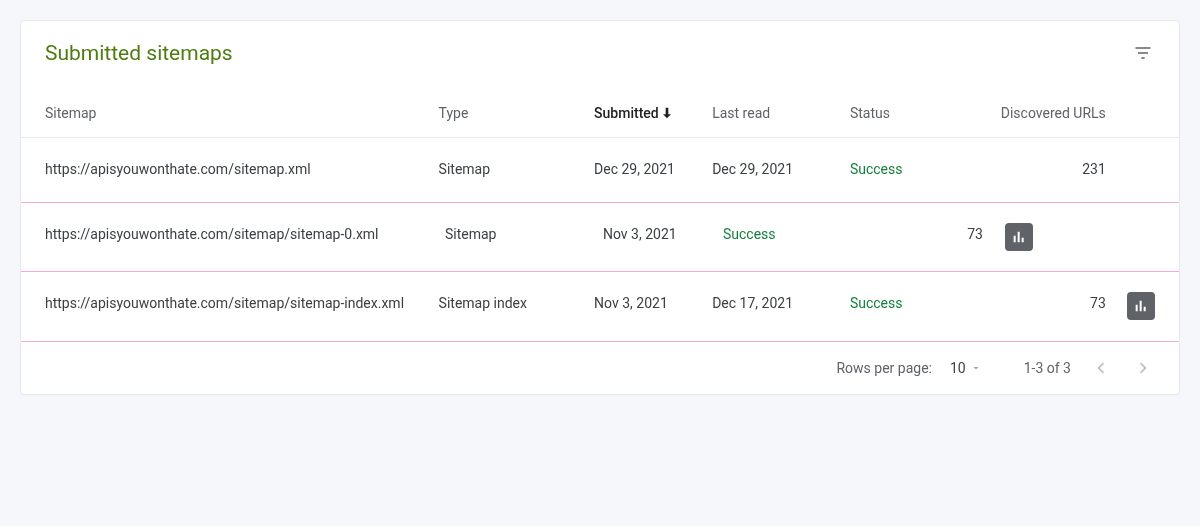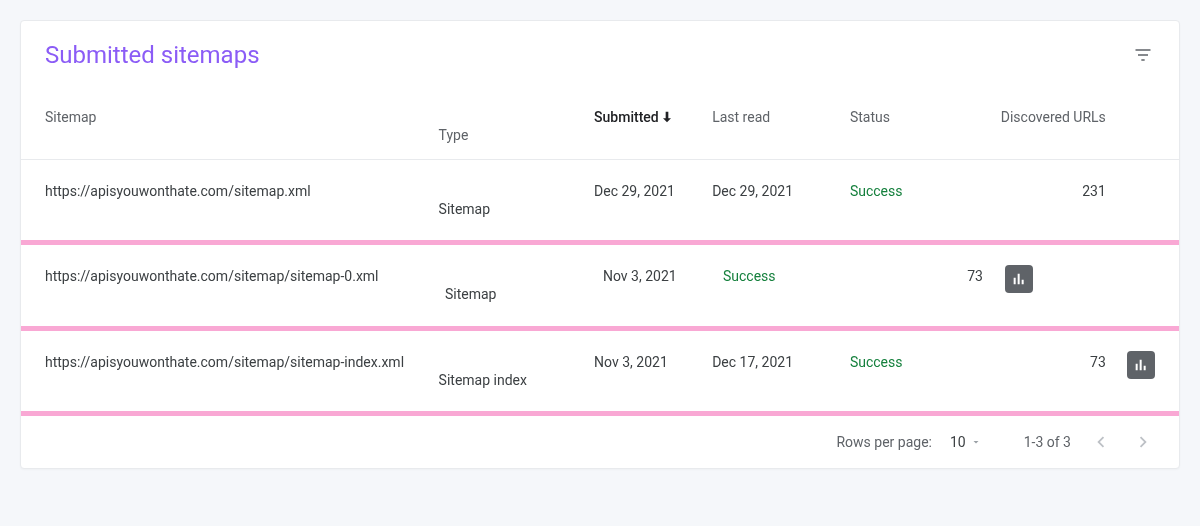--- a/index.html
+++ b/index.html
@@ -22,59 +22,59 @@
       margin: 0 auto;
       box-shadow: 0 1px 2px rgba(0,0,0,0.03);
     }
     .card-header {
       display: flex;
       justify-content: space-between;
       align-items: center;
       padding: 20px 24px 12px 24px;
     }
     .card-title {
-      font-size: 24px;
+      font-size: 21px;
       font-weight: 400;
-      color: #8b5cf6;
+      color: #4d7c0f;
     }
     .filter-btn {
       width: 24px;
       height: 24px;
       display: flex;
       align-items: center;
       justify-content: center;
       cursor: pointer;
       color: #5f6368;
     }
     .table-header {
       display: flex;
       padding: 28px 24px 16px 24px;
       border-bottom: 1px solid #e8eaed;
       color: #5f6368;
       font-size: 14px;
     }
     .col-sitemap { width: 400px; }
-    .col-type { width: 158px; margin-top: 18px; }
+    .col-type { width: 158px; }
     .col-submitted { width: 120px; }
     .col-lastread { width: 140px; }
     .col-status { width: 130px; }
     .col-discovered { width: 130px; text-align: right; }
     .col-action { width: 50px; text-align: right; }
     .th-submitted {
       color: #202124;
       font-weight: 500;
       display: inline-flex;
       align-items: flex-end;
       gap: 0;
       cursor: pointer;
     }
     .table-row {
       display: flex;
       padding: 20px 24px;
-      border-bottom: 5px solid #f9a8d4;
+      border-bottom: 1px solid #f9a8d4;
       align-items: flex-start;
       line-height: 1.6;
       color: #3c4043;
     }
     .url-cell {
       word-break: break-all;
       line-height: 1.7;
       max-width: 370px;
     }
     .status-success {

